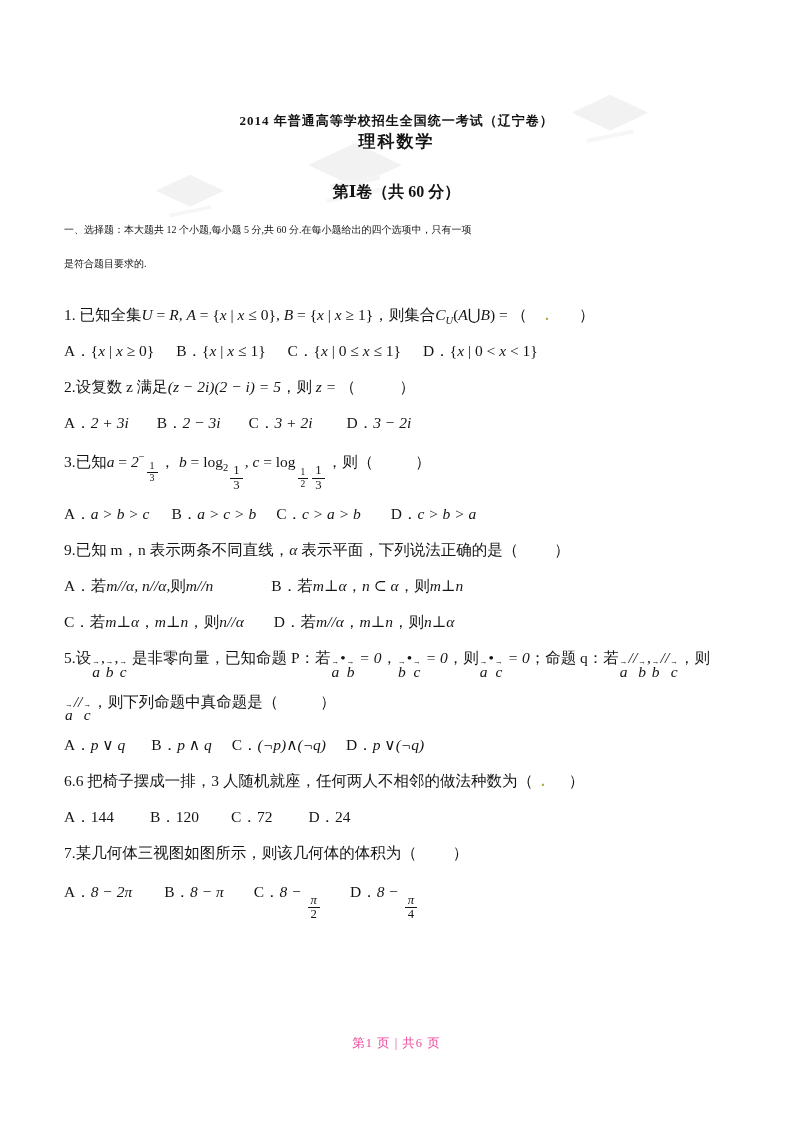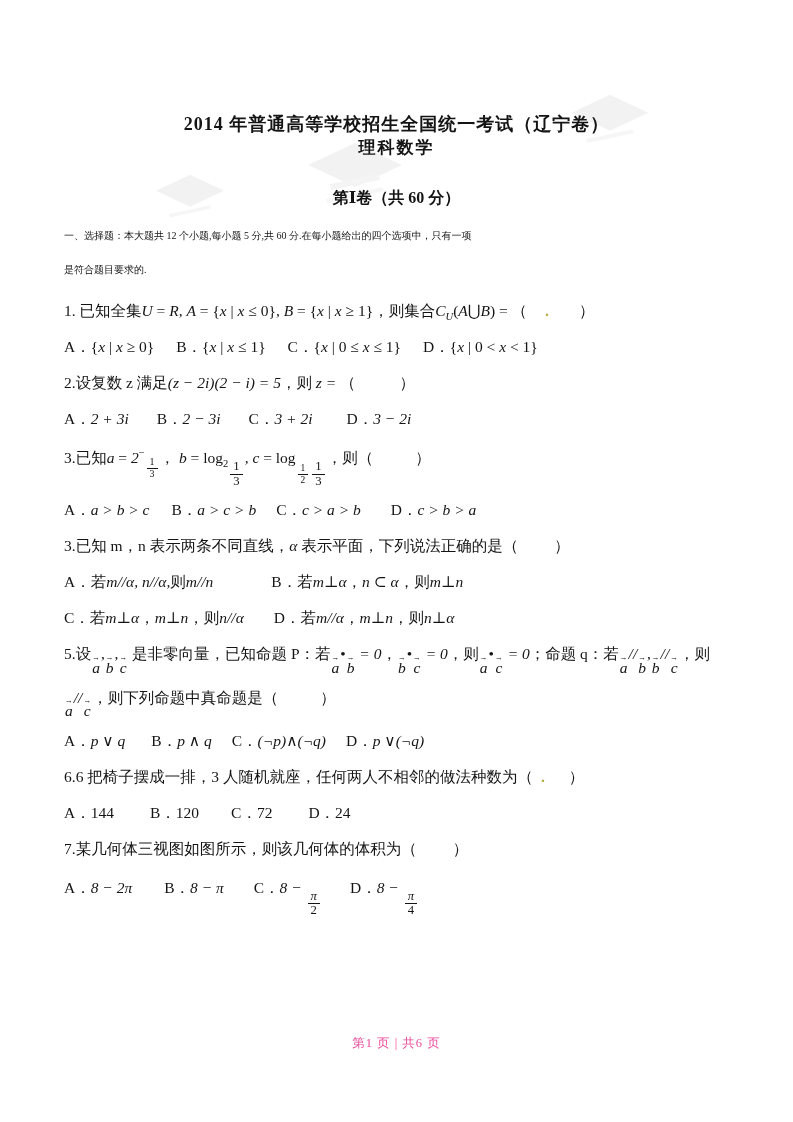--- a/index.html
+++ b/index.html
@@ -2,25 +2,25 @@
 <html style="--dot: #b3ab3e;"><head>
 <meta charset="utf-8">
 <style>
   html,body{margin:0;padding:0;background:#ffffff;}
   .page{
     position:relative;width:793px;height:1122px;margin:0 auto;background:#fff;
     overflow:hidden;color:#141414;
     font-family:"Liberation Serif","DejaVu Serif",serif;
   }
   .content{position:relative;padding:0 64px;z-index:2;}
-  .doc-title{margin:112px 0 0;text-align:center;font-size:18px;font-weight:bold;letter-spacing:1px;}
+  .doc-title{margin:112px 0 0;text-align:center;font-size:13px;font-weight:bold;letter-spacing:1px;}
   .doc-subtitle{text-align:center;font-size:17px;font-weight:bold;letter-spacing:2px;}
   .section-header{margin-top:29px;text-align:center;font-size:16px;font-weight:bold;}
   .instructions{margin-top:10px;font-weight:normal;font-size:10px;line-height:34px;white-space:nowrap;}
-  .qlist{margin-top:10px;font-size:15.5px;}
+  .qlist{margin-top:20px;font-size:15.5px;}
   .row{line-height:28px;margin-bottom:8px;white-space:nowrap;}
   .row.tall{line-height:34px;}
   .math{font-family:"Liberation Serif","DejaVu Serif",serif;font-style:italic;}
   .sp{display:inline-block;}
   .frac{display:inline-flex;flex-direction:column;align-items:center;font-size:0.82em;line-height:1.08;vertical-align:-0.55em;margin:0 2px;font-style:normal;}
   .fr-n{padding:0 3px;}
   .fr-d{border-top:1px solid currentColor;padding:0 3px;}
   .sup{font-size:0.68em;vertical-align:0.65em;line-height:1;}
   .sup .frac{font-size:0.95em;vertical-align:-0.9em;}
   .sub{font-size:0.68em;vertical-align:-0.4em;line-height:1;}
@@ -84,21 +84,21 @@
                 <span class="fr-n"><span>1</span></span>
                 <span class="fr-d"><span>2</span></span>
               </span></span><span class="frac">
               <span class="fr-n"><span>1</span></span>
               <span class="fr-d"><span>3</span></span>
             </span><span>，则（</span><span class="sp" style="width: 42px;"></span><span>）</span></div>
         <div class="row"><span>A．</span><span class="math">a &gt; b &gt; c</span><span class="sp" style="width: 22px;"></span><span>B．</span><span class="math">a &gt; c &gt; b</span><span class="sp" style="width: 20px;"></span><span>C．</span><span class="math">c &gt; a &gt; b</span><span class="sp" style="width: 30px;"></span><span>D．</span><span class="math">c &gt; b &gt; a</span></div>
       </div>
 
       <div class="q">
-        <div class="row"><span>3.已知 m，n 表示两条不同直线，</span><span class="math">α</span><span> 表示平面，下列说法正确的是（</span><span class="sp" style="width: 36px;"></span><span>）</span></div>
+        <div class="row"><span>9.已知 m，n 表示两条不同直线，</span><span class="math">α</span><span> 表示平面，下列说法正确的是（</span><span class="sp" style="width: 36px;"></span><span>）</span></div>
         <div class="row"><span>A．若</span><span class="math">m//α, n//α,</span><span>则</span><span class="math">m//n</span><span class="sp" style="width: 58px;"></span><span>B．若</span><span class="math">m⊥α</span><span>，</span><span class="math">n ⊂ α</span><span>，则</span><span class="math">m⊥n</span></div>
         <div class="row"><span>C．若</span><span class="math">m⊥α</span><span>，</span><span class="math">m⊥n</span><span>，则</span><span class="math">n//α</span><span class="sp" style="width: 30px;"></span><span>D．若</span><span class="math">m//α</span><span>，</span><span class="math">m⊥n</span><span>，则</span><span class="math">n⊥α</span></div>
       </div>
 
       <div class="q">
         <div class="row"><span>5.设</span><span class="vec">
               <span class="vec-a">→</span>
               <span class="vec-b">a</span>
             </span><span>,</span><span class="vec">
               <span class="vec-a">→</span>

